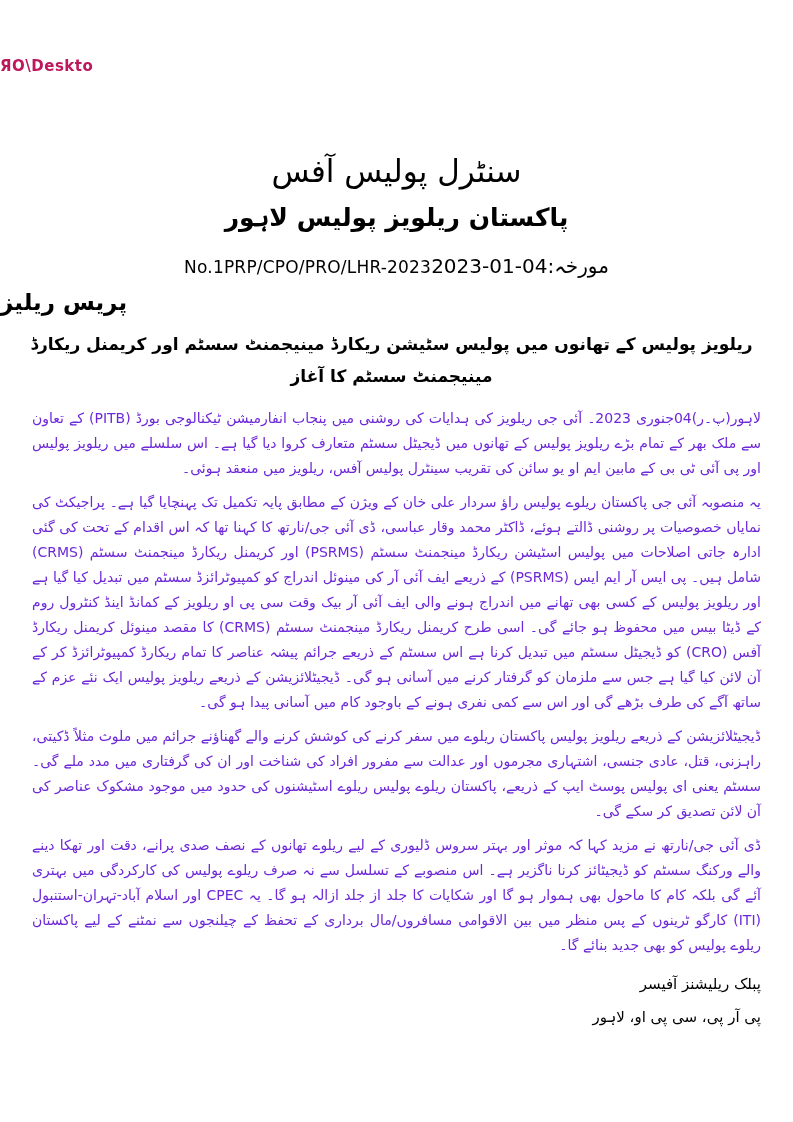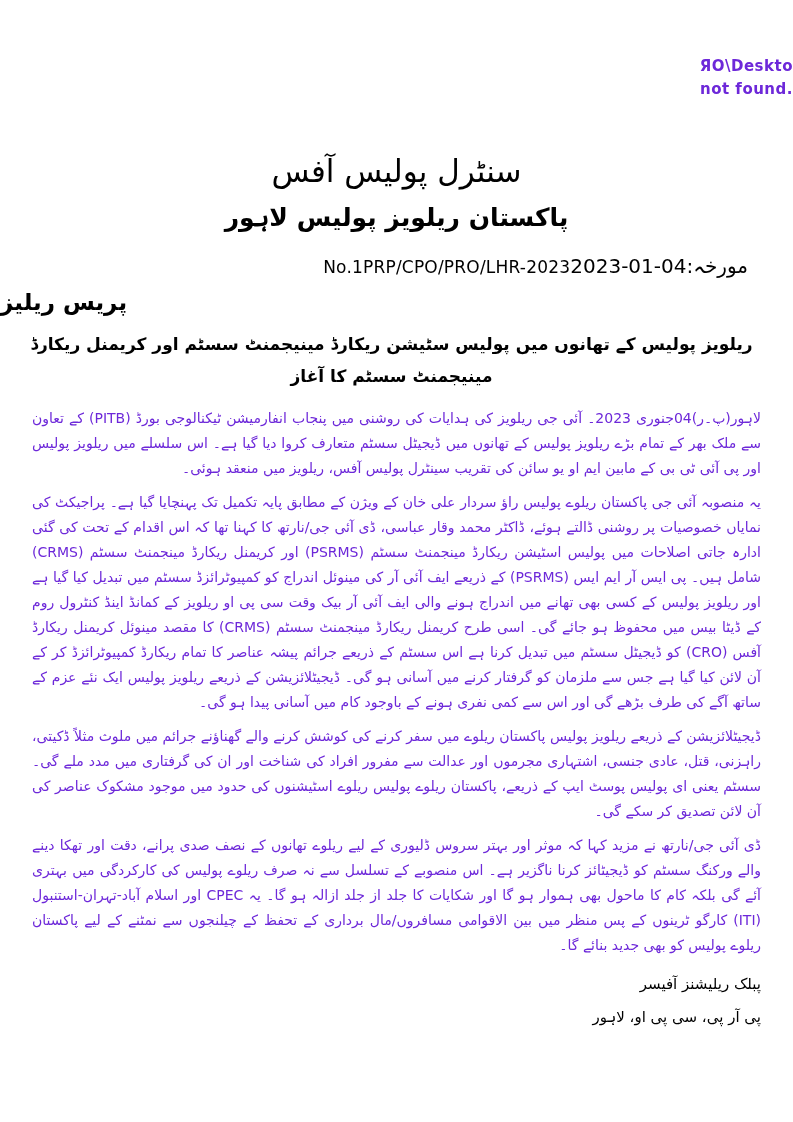--- a/index.html
+++ b/index.html
@@ -15,22 +15,22 @@
     color: #000000;
     overflow: hidden;
   }
 
   
   .watermark {
     position: absolute;
     top: 55px;
     left: 0;
     right: 0;
-    text-align: right;
-    color: #6d28d9;
+    text-align: left;
+    color: #be185d;
     font-weight: 700;
     font-size: 15px;
     line-height: 23px;
     letter-spacing: 0.5px;
     user-select: none;
   }
 
   .letterhead {
     margin-top: 148px;
     text-align: center;
@@ -43,21 +43,21 @@
   }
   .org-title-2 {
     font-size: 25px;
     font-weight: 700;
     line-height: 40px;
     margin-top: 4px;
   }
 
   .ref-row {
     display: flex;
-    justify-content: flex-end;
+    justify-content: center;
     align-items: baseline;
     margin: 16px 45px 0 45px;
   }
   .ref-no {
     font-size: 17px;
     letter-spacing: 0.2px;
   }
   .date {
     direction: rtl;
     font-size: 20px;
@@ -103,21 +103,20 @@
     line-height: 33px;
   }
 </style>
 </head>
 <body>
 
 <div class="page">
 
   <div class="watermark">
     <div>ЯO\Deskto</div>
-    <div>not found.</div>
   </div>
 
   <div class="letterhead">
     <div class="org-title-1">سنٹرل پولیس آفس</div>
     <div class="org-title-2">پاکستان ریلویز پولیس لاہور</div>
   </div>
 
   <div class="ref-row">
     <span class="ref-no">No.1PRP/CPO/PRO/LHR-2023</span>
     <span class="date">مورخہ:04-01-2023</span>

